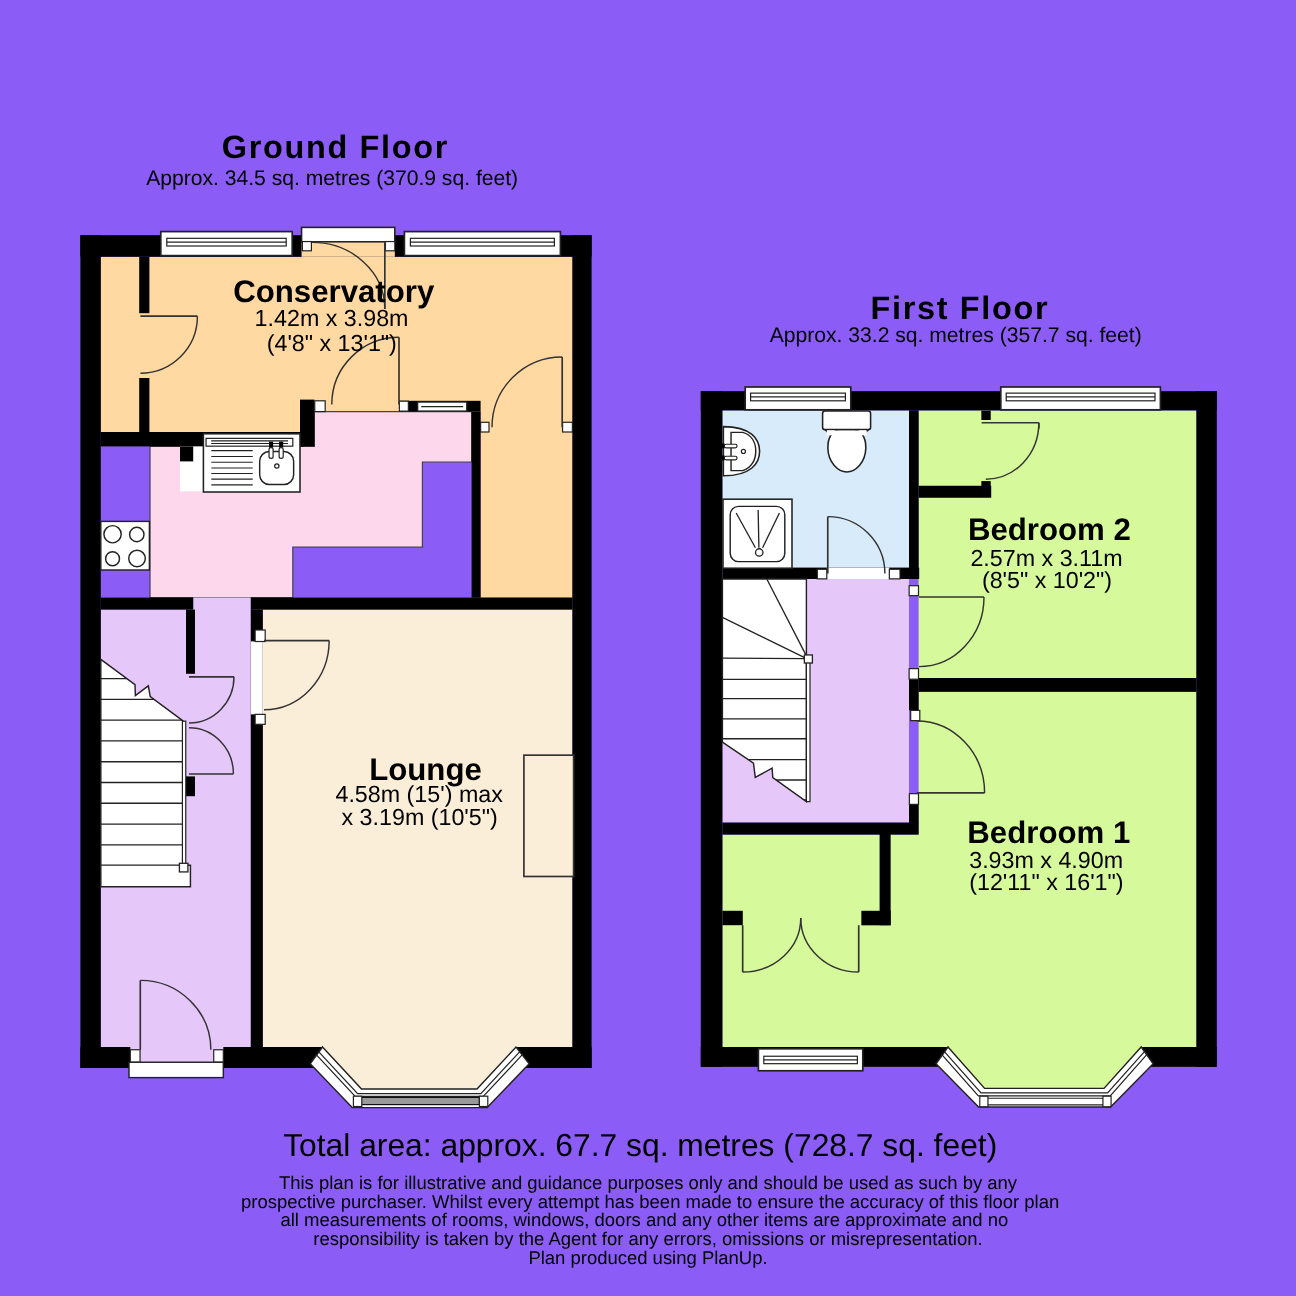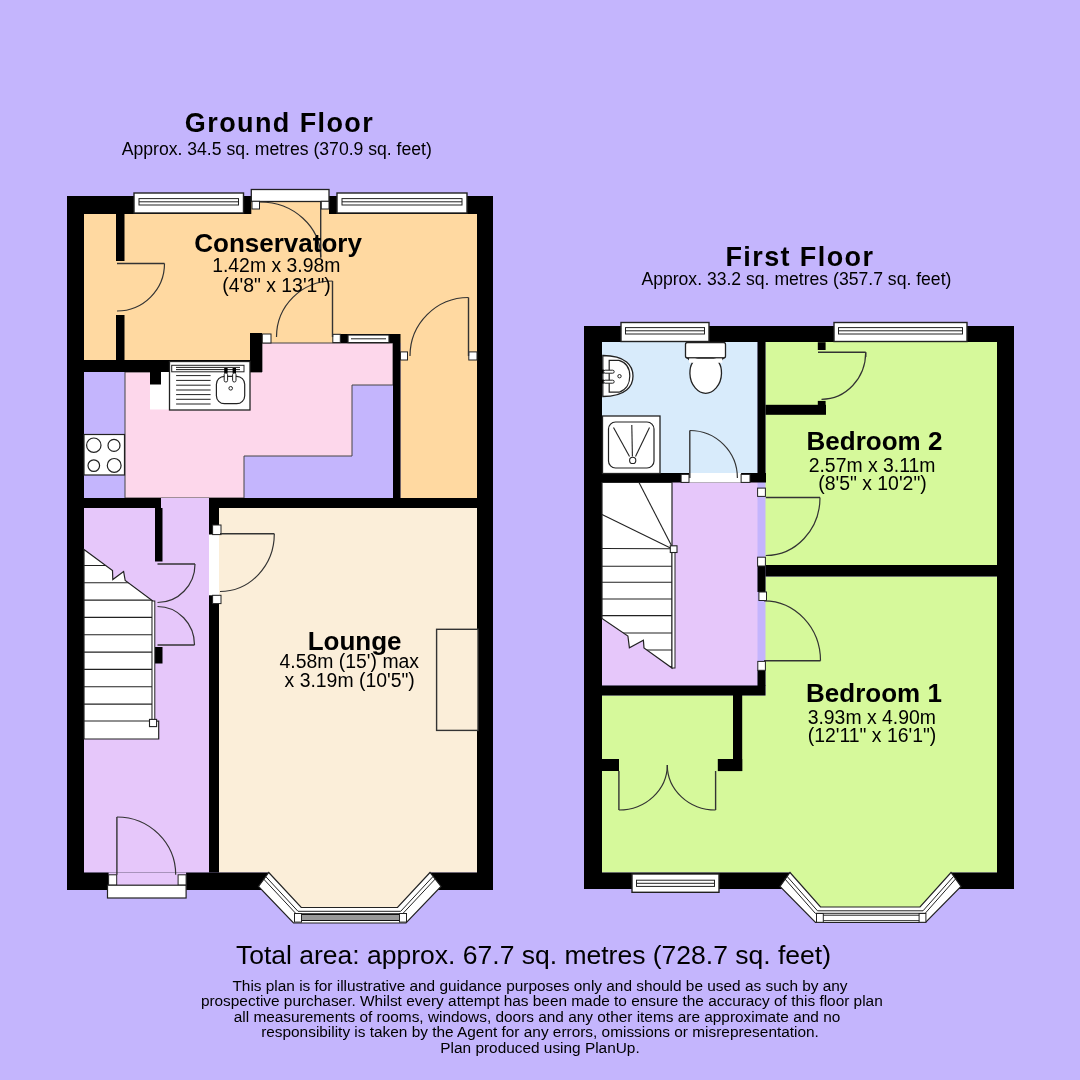--- a/index.html
+++ b/index.html
@@ -1,16 +1,16 @@
 <!DOCTYPE html>
 <html><head>
 <meta charset="utf-8">
 <style>
   html,body{margin:0;padding:0;background:#ffffff;}
-  #page{width:1080px;height:1080px;position:relative;background:#c4b5fd;overflow:hidden;}
+  #page{width:1080px;height:1080px;position:relative;background:#8b5cf6;overflow:hidden;}
   svg{position:absolute;left:0;top:0;}
   text{font-family:"Liberation Sans",sans-serif;fill:#000;}
   .h1{font-size:27px;font-weight:bold;letter-spacing:1.4px;}
   .h2{font-size:17.6px;}
   .rn{font-size:26px;font-weight:bold;}
   .rd{font-size:19.4px;}
   .tot{font-size:26.5px;}
   .dis{font-size:15.4px;}
 </style>
 </head>

